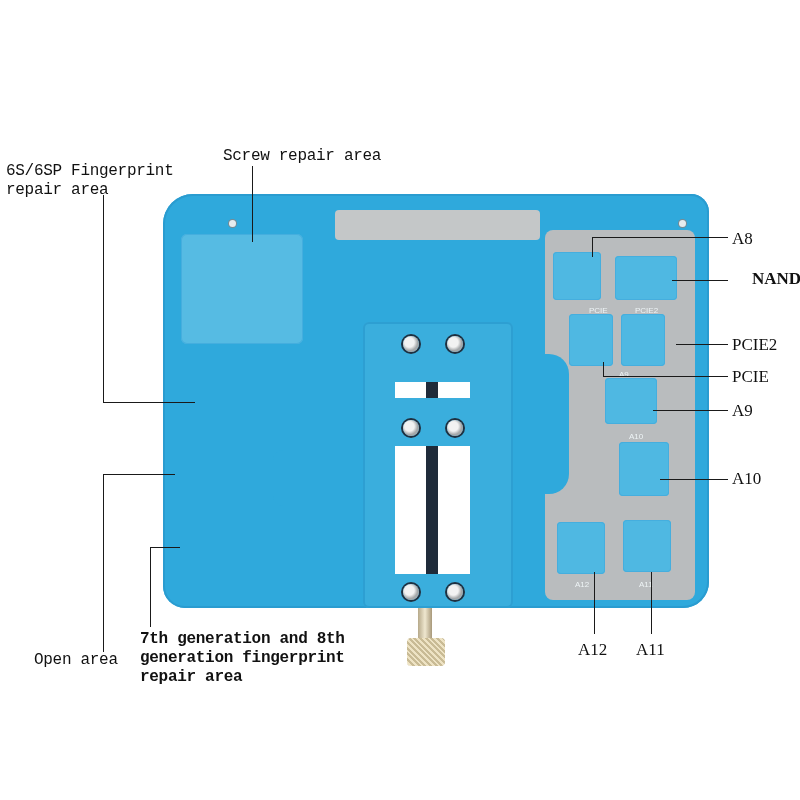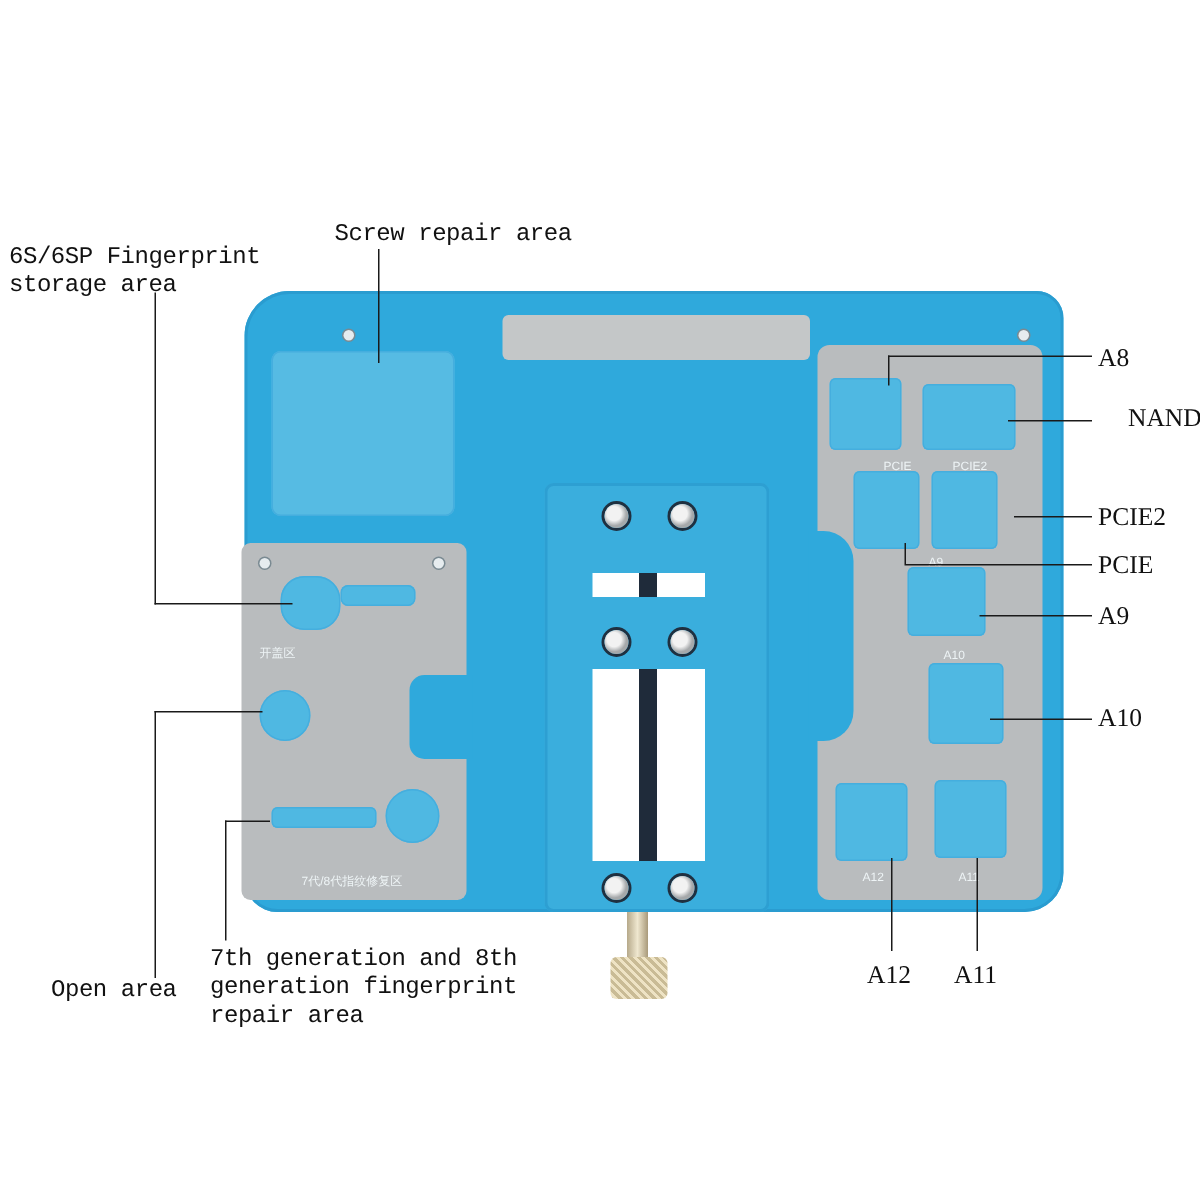--- a/index.html
+++ b/index.html
@@ -12,47 +12,36 @@
   .plate { position:absolute; background:#b9bcbe; }
   .pad { position:absolute; background:#4fb8e2; border-radius:4px; box-shadow: inset 0 0 0 1px #45aede; }
   .hole { position:absolute; width:7px; height:7px; border-radius:50%; background:#e6ecef; box-shadow:0 0 0 1px #7a8a92; }
   .screw { position:absolute; width:16px; height:16px; border-radius:50%; background:radial-gradient(circle at 40% 40%, #f2f2f2 0 35%, #a5a8aa 60%); box-shadow:0 0 0 2px #1f3040; }
   .tinylabel { position:absolute; font-family:"Liberation Sans","DejaVu Sans", sans-serif; font-size:8px; color:#eef4f6; }
 </style>
 </head>
 <body>
 
 <div class="label" style="left:6px; top:162px;">6S/6SP Fingerprint
-storage area</div>
+repair area</div>
 <div class="label" style="left:223px; top:147px;">Screw repair area</div>
 <div class="label" style="left:34px; top:651px;">Open area</div>
-<div class="label" style="left:140px; top:630px;">7th generation and 8th
+<div class="label" style="left:140px; top:630px;font-weight:bold;">7th generation and 8th
 generation fingerprint
 repair area</div>
 
 <div class="board">
 
   <div class="hole" style="left:66px; top:26px;"></div>
   <div class="hole" style="left:516px; top:26px;"></div>
 
   <div class="plate" style="left:172px; top:16px; width:205px; height:30px; border-radius:4px; background:#c4c7c8;"></div>
 
   <div class="pad" style="left:18px; top:40px; width:122px; height:110px; background:#56bbe3; border-radius:6px;"></div>
 
-  <div class="plate" style="left:-2px; top:168px; width:150px; height:238px; border-radius:6px;">
-    <div class="hole" style="left:12px; top:10px;"></div>
-    <div class="hole" style="left:128px; top:10px;"></div>
-    <div class="pad" style="left:26px; top:22px; width:40px; height:36px; border-radius:16px;"></div>
-    <div class="pad" style="left:66px; top:28px; width:50px; height:14px; border-radius:5px;"></div>
-    <div class="tinylabel" style="left:12px; top:68px;">开盖区</div>
-    <div class="pad" style="left:12px; top:98px; width:34px; height:34px; border-radius:50%;"></div>
-    <div class="pad" style="left:20px; top:176px; width:70px; height:14px; border-radius:4px;"></div>
-    <div class="pad" style="left:96px; top:164px; width:36px; height:36px; border-radius:50%;"></div>
-    <div class="tinylabel" style="left:40px; top:220px;">7代/8代指纹修复区</div>
-  </div>
 
   <div class="abs" style="left:110px; top:256px; width:42px; height:56px; background:#2fa9dc; border-radius:10px 0 0 10px;"></div>
 
   <div class="abs" style="left:200px; top:128px; width:150px; height:286px; background:#3aaedd; border-radius:6px; box-shadow:inset 0 0 0 2px #2d9fd2;">
     <div class="screw" style="left:40px; top:14px;"></div>
     <div class="screw" style="left:84px; top:14px;"></div>
     <div class="abs" style="left:32px; top:60px; width:75px; height:16px; background:#ffffff;"></div>
     <div class="abs" style="left:63px; top:60px; width:12px; height:16px; background:#1f2b3a;"></div>
     <div class="screw" style="left:40px; top:98px;"></div>
     <div class="screw" style="left:84px; top:98px;"></div>
@@ -97,19 +86,19 @@
 <div class="line" style="left:672px; top:280px; width:56px; height:1px;"></div>
 <div class="line" style="left:676px; top:344px; width:52px; height:1px;"></div>
 <div class="line" style="left:603px; top:362px; width:1px; height:14px;"></div>
 <div class="line" style="left:603px; top:376px; width:125px; height:1px;"></div>
 <div class="line" style="left:653px; top:410px; width:75px; height:1px;"></div>
 <div class="line" style="left:660px; top:479px; width:68px; height:1px;"></div>
 <div class="line" style="left:594px; top:572px; width:1px; height:62px;"></div>
 <div class="line" style="left:651px; top:572px; width:1px; height:62px;"></div>
 
 <div class="rlabel" style="left:732px; top:229px;">A8</div>
-<div class="rlabel" style="left:752px; top:269px;">NAND</div>
+<div class="rlabel" style="left:752px; top:269px;font-weight:bold;">NAND</div>
 <div class="rlabel" style="left:732px; top:335px;">PCIE2</div>
 <div class="rlabel" style="left:732px; top:367px;">PCIE</div>
 <div class="rlabel" style="left:732px; top:401px;">A9</div>
 <div class="rlabel" style="left:732px; top:469px;">A10</div>
 <div class="rlabel" style="left:578px; top:640px;">A12</div>
 <div class="rlabel" style="left:636px; top:640px;">A11</div>
 
 </body></html>

